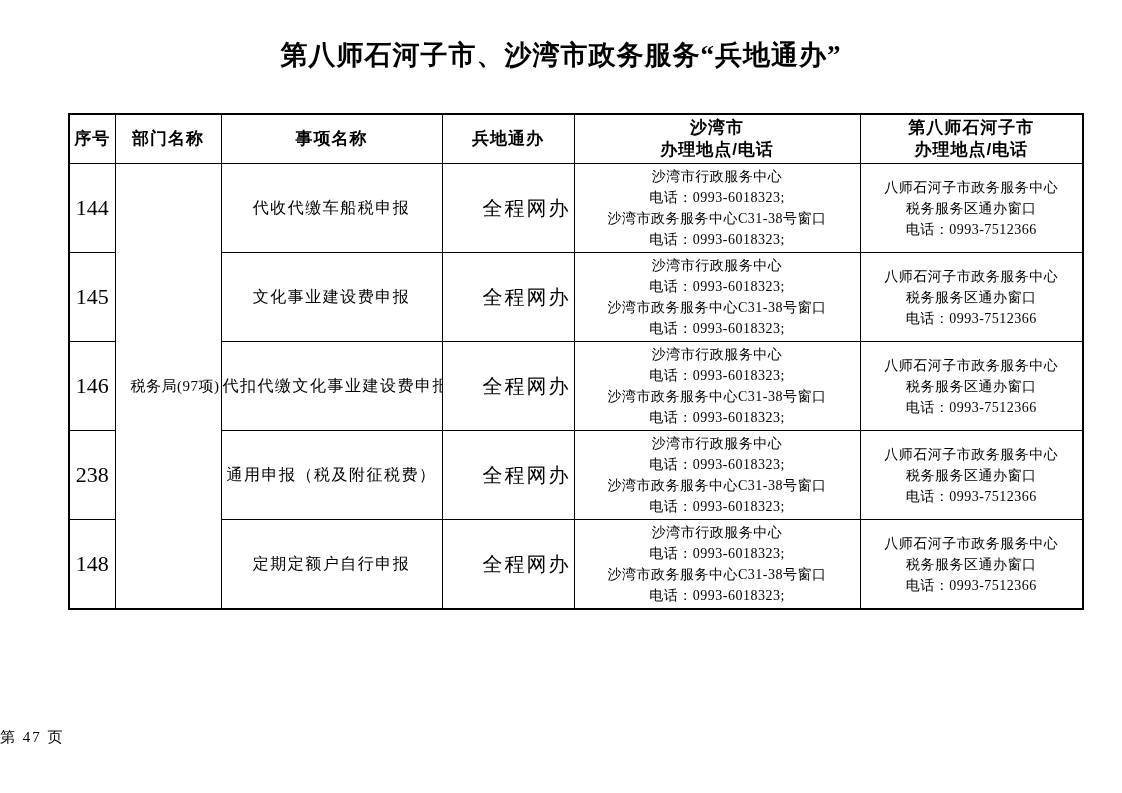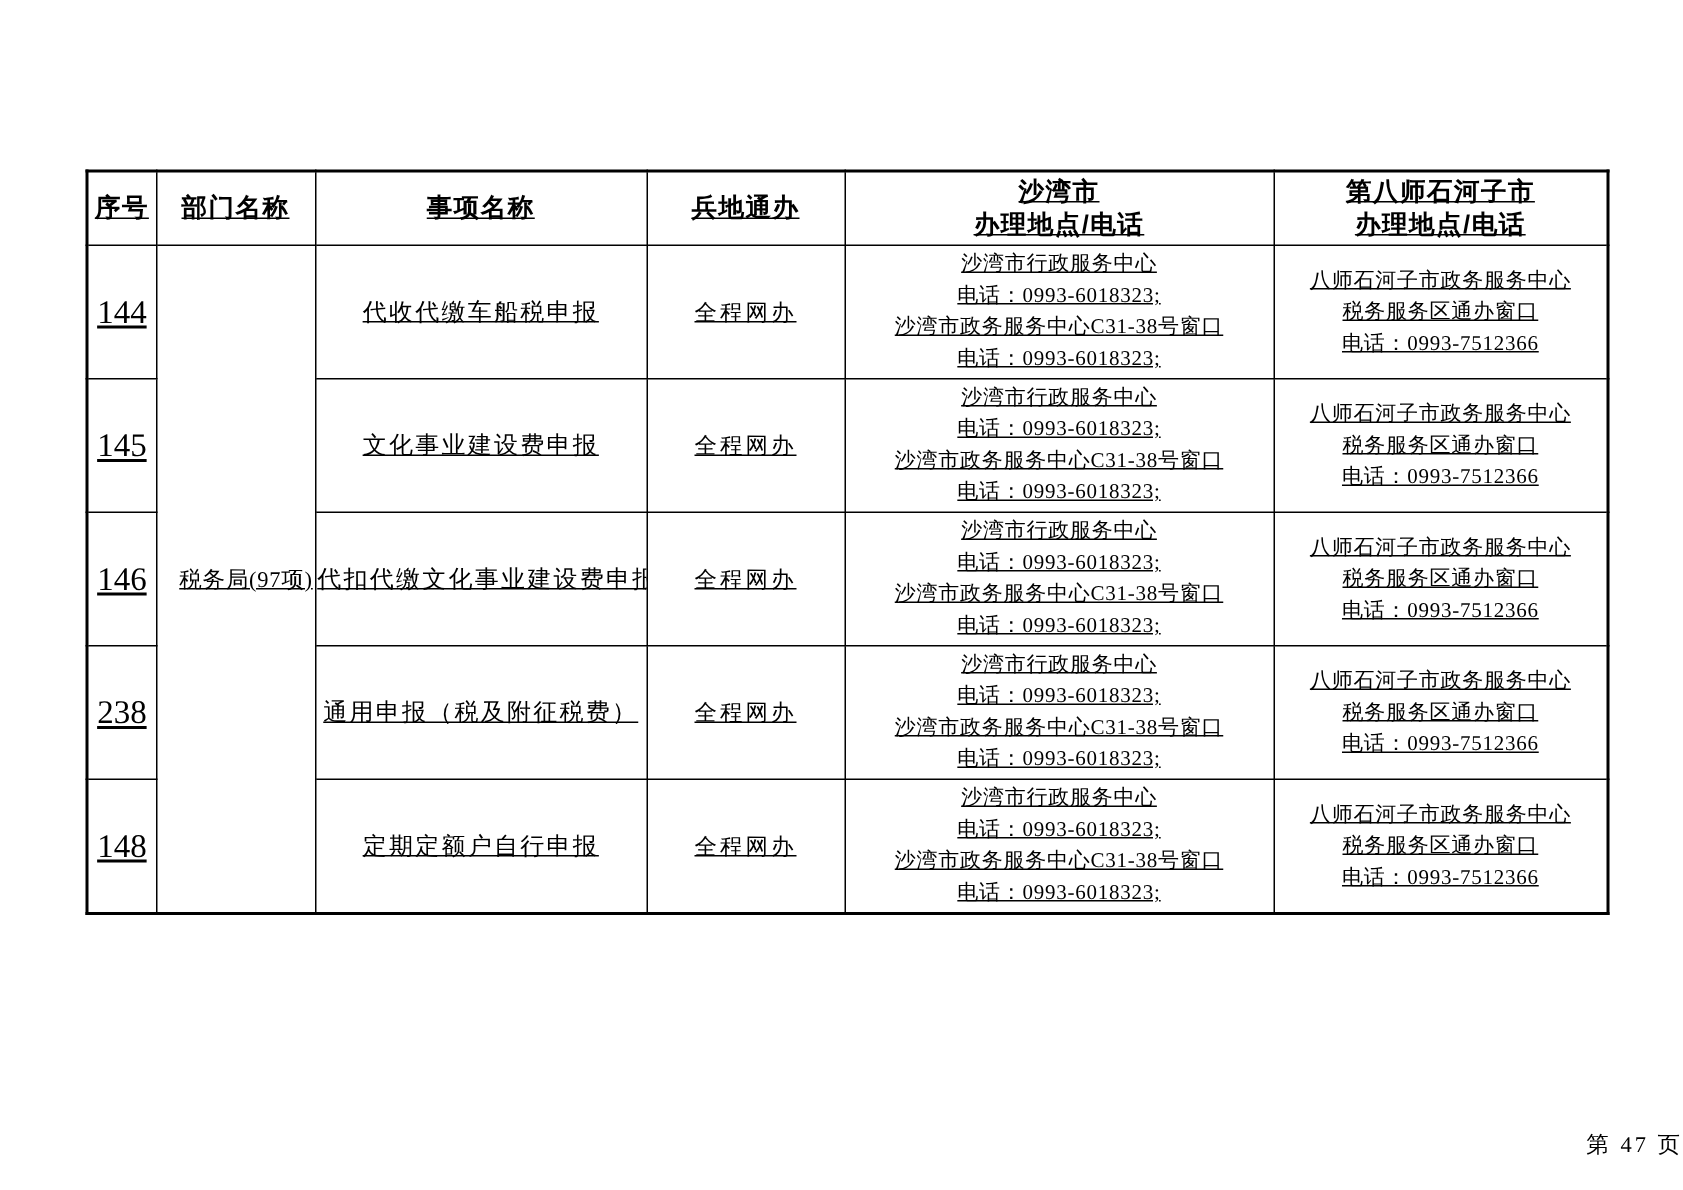--- a/index.html
+++ b/index.html
@@ -22,26 +22,25 @@
     width: 100%;
     text-align: center;
     font-family: "Liberation Serif", serif;
     font-weight: bold;
     font-size: 27px;
     line-height: 31px;
     letter-spacing: 1px;
   }
   table.list-table {
     position: absolute;
-    left: 57px; top: 113px;
+    left: 68px; top: 113px;
     width: 1014px;
     border-collapse: collapse;
     table-layout: fixed;
     border: 2px solid #000;
-    text-decoration: underline;
   }
   .list-table th, .list-table td {
     border: 1px solid #000;
     text-align: center;
     vertical-align: middle;
     padding: 2px 3px;
     overflow: hidden;
   }
   .list-table thead tr { height: 47px; }
   .list-table tbody tr { height: 86px; }
@@ -63,44 +62,46 @@
     padding: 2px 1px;
     text-align: right;
   }
   td.cell-item {
     font-size: 16px;
     letter-spacing: 1.5px;
     white-space: nowrap;
     padding: 2px 1px;
   }
   td.cell-method {
-    font-size: 15px;
+    font-size: 20px;
     letter-spacing: 2px;
+    text-align: right;
   }
   td.cell-addr {
     font-size: 14px;
     line-height: 21px;
     white-space: pre-line;
     letter-spacing: 0.5px;
   }
   .page-footer {
     position: absolute;
-    top: 754px; left: 0;
+    top: 728px; left: 0;
     width: 100%;
-    text-align: right;
+    text-align: left;
     font-size: 15px;
     letter-spacing: 2px;
   }
 </style>
 </head>
 <body>
 
 <div class="page">
 
   <div class="doc-title">
+    <div>第八师石河子市、沙湾市政务服务“兵地通办”</div>
   </div>
 
   <table class="list-table">
     <colgroup>
       <col style="width:46px">
       <col style="width:106px">
       <col style="width:221px">
       <col style="width:132px">
       <col style="width:286px">
       <col style="width:223px">

